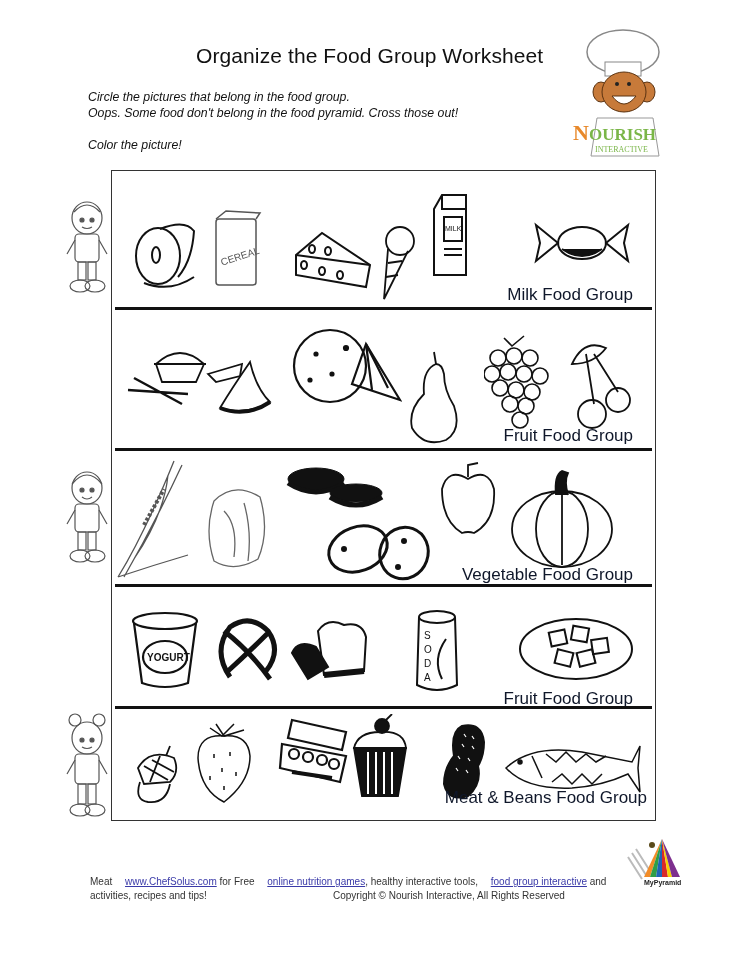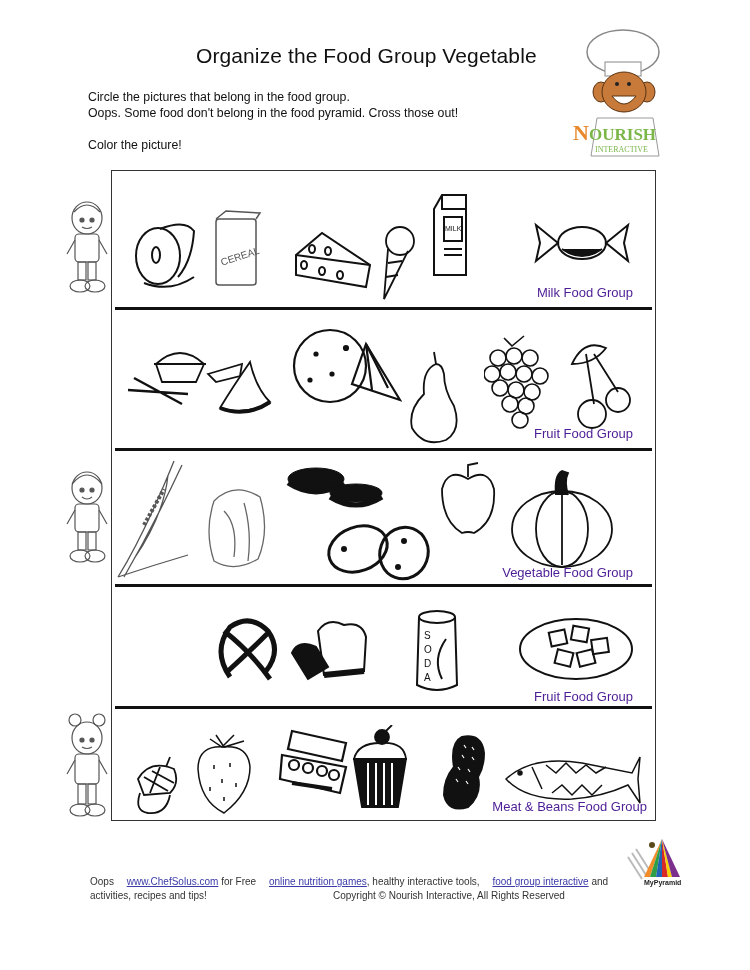--- a/index.html
+++ b/index.html
@@ -1,33 +1,33 @@
 <!DOCTYPE html>
 <html><head>
 <meta charset="utf-8">
 <style>
   html, body { margin:0; padding:0; background:#ffffff; }
   body { width:750px; height:970px; position:relative; overflow:hidden; font-family:"Liberation Sans", sans-serif; color:#111; }
   .title { position:absolute; left:196px; top:44px; font-size:21px; color:#111; letter-spacing:0.1px; }
-  .instr { position:absolute; left:88px; font-size:12.3px; color:#111; }
+  .instr { position:absolute; left:88px; font-size:12.3px; color:#111;font-style:italic; }
   .chef { position:absolute; left:565px; top:22px; width:110px; height:140px; }
   .box { position:absolute; left:111px; top:170px; width:545px; height:651px; border:1.5px solid #333; box-sizing:border-box; }
   .row { position:absolute; left:0; right:0; }
   .divider { position:absolute; left:3px; right:3px; height:3px; background:#111; }
-  .group-label { position:absolute; right:22px; font-size:13px; color:#4c1d95; }
+  .group-label { position:absolute; right:22px; font-size:17px; color:#0f172a; }
   .item { position:absolute; }
   .kid { position:absolute; }
   .footer { position:absolute; left:90px; font-size:10px; color:#333; white-space:nowrap; }
   .footer a { color:#3a3aa8; text-decoration:underline;padding-left:10px; }
   .pyramid { position:absolute; left:622px; top:833px; width:70px; height:58px; }
 </style>
 </head>
 <body>
 
-<div class="title">Organize the Food Group Vegetable</div>
+<div class="title">Organize the Food Group Worksheet</div>
 <div class="instr" style="top:90px">Circle the pictures that belong in the food group.</div>
 <div class="instr" style="top:106px">Oops.  Some food don't belong in the food pyramid.  Cross those out!</div>
 <div class="instr" style="top:138px">Color the picture!</div>
 
 <div class="chef">
   <svg width="110" height="140" viewBox="0 0 110 140">
     <ellipse cx="58" cy="30" rx="36" ry="22" fill="#fff" stroke="#888" stroke-width="1.5"></ellipse>
     <rect x="40" y="40" width="36" height="14" fill="#fff" stroke="#888" stroke-width="1"></rect>
     <ellipse cx="36" cy="70" rx="8" ry="10" fill="#c77a3a" stroke="#5a3210"></ellipse>
     <ellipse cx="82" cy="70" rx="8" ry="10" fill="#c77a3a" stroke="#5a3210"></ellipse>
@@ -250,20 +250,28 @@
           <ellipse cx="54" cy="64" rx="50" ry="38"></ellipse>
           <ellipse cx="54" cy="64" rx="26" ry="38"></ellipse>
           <path d="M54 28 V100"></path>
         </svg>
     </div>
     <div class="group-label" style="top:114px">Vegetable Food Group</div>
   </div>
   <div class="divider" style="top:413px"></div>
 
   <div class="row" style="top:416px;height:120px">
+    <div class="item" style="left:18px;top:24px">
+      <svg width="70" height="80" viewBox="0 0 70 80" fill="none" stroke="#111" stroke-width="2.2">
+          <ellipse cx="35" cy="10" rx="32" ry="8"></ellipse>
+          <path d="M4 12 L12 72 Q35 80 58 72 L66 12"></path>
+          <ellipse cx="35" cy="46" rx="22" ry="16"></ellipse>
+          <text x="17" y="50" font-size="10" font-weight="bold" fill="#111" stroke="none" font-family="Liberation Sans, sans-serif">YOGURT</text>
+        </svg>
+    </div>
     <div class="item" style="left:98px;top:24px">
       <svg width="76" height="74" viewBox="0 0 76 74" fill="none" stroke="#111" stroke-width="5">
           <path d="M20 66 Q2 40 20 16 Q40 2 58 20 Q72 40 56 60 M14 20 Q40 40 60 68 M60 20 Q40 40 18 60"></path>
         </svg>
     </div>
     <div class="item" style="left:176px;top:30px">
       <svg width="84" height="64" viewBox="0 0 84 64" fill="none" stroke="#111" stroke-width="2">
           <path d="M30 14 Q40 0 56 8 Q74 4 78 20 L76 54 L36 58 Z"></path>
           <path d="M4 36 Q10 22 28 30 L40 50 L20 62 Z" fill="#111"></path>
           <path d="M36 58 L76 54" stroke-width="6"></path>
@@ -287,21 +295,21 @@
           <rect x="56" y="14" width="16" height="14" transform="rotate(10 64 21)"></rect>
           <rect x="76" y="26" width="16" height="14" transform="rotate(-8 84 33)"></rect>
           <rect x="40" y="38" width="16" height="14" transform="rotate(14 48 45)"></rect>
           <rect x="62" y="38" width="16" height="14" transform="rotate(-14 70 45)"></rect>
         </svg>
     </div>
     <div class="group-label" style="top:102px">Fruit Food Group</div>
   </div>
   <div class="divider" style="top:535px"></div>
 
-  <div class="row" style="top:536px;height:124px">
+  <div class="row" style="top:525px;height:124px">
     <div class="item" style="left:18px;top:46px">
       <svg width="52" height="62" viewBox="0 0 52 62" fill="none" stroke="#111" stroke-width="1.8">
           <path d="M40 4 L36 14"></path>
           <path d="M8 26 Q20 6 44 16 Q50 30 40 40 L14 42 Z"></path>
           <path d="M14 24 L38 38 M22 18 L44 30 M30 14 L20 40"></path>
           <path d="M10 40 Q4 58 18 60 Q36 62 40 42"></path>
         </svg>
     </div>
     <div class="item" style="left:82px;top:22px">
       <svg width="60" height="86" viewBox="0 0 60 86" fill="none" stroke="#111" stroke-width="1.5">
@@ -344,21 +352,21 @@
           <circle cx="18" cy="22" r="2" fill="#111"></circle>
           <path d="M30 16 L40 38"></path>
           <path d="M44 14 L54 22 L64 12 L74 22 L84 14 L94 22 L104 16 M50 42 L60 34 L70 44 L80 34 L90 44 L100 34"></path>
         </svg>
     </div>
     <div class="group-label" style="top:92px;right:8px">Meat &amp; Beans Food Group</div>
   </div>
 </div>
 
 <div class="footer" style="top:876px">
-  <span>Oops </span><a>www.ChefSolus.com</a><span> for Free </span><a>online nutrition games</a><span>, healthy interactive tools, </span><a>food group interactive</a><span> and</span>
+  <span>Meat </span><a>www.ChefSolus.com</a><span> for Free </span><a>online nutrition games</a><span>, healthy interactive tools, </span><a>food group interactive</a><span> and</span>
 </div>
 <div class="footer" style="top:890px">activities, recipes and tips!</div>
 <div class="footer" style="top:890px;left:333px">Copyright © Nourish Interactive, All Rights Reserved</div>
 
 <div class="pyramid">
   <svg width="70" height="58" viewBox="0 0 70 58">
     <g stroke="#bbb" stroke-width="2">
         <path d="M6 24 L20 46 M10 20 L24 42 M14 16 L28 38"></path>
       </g>
     <polygon points="40,6 22,44 28,44" fill="#f28c28"></polygon>

